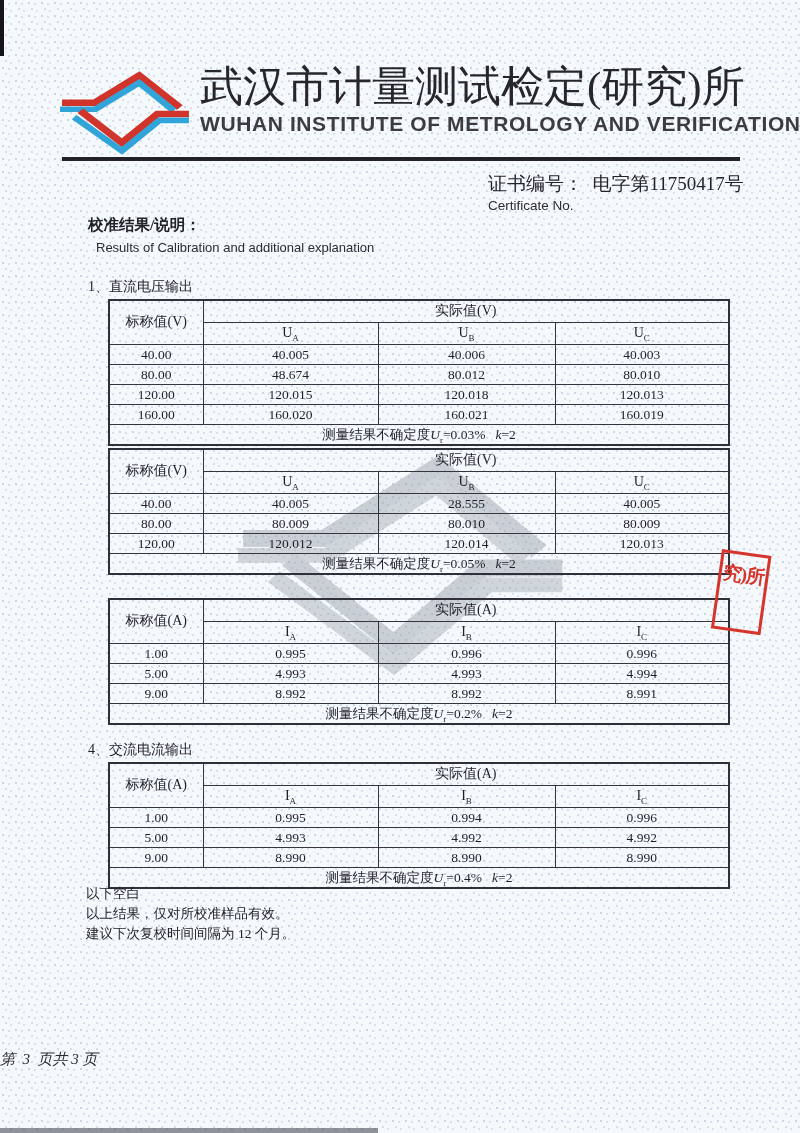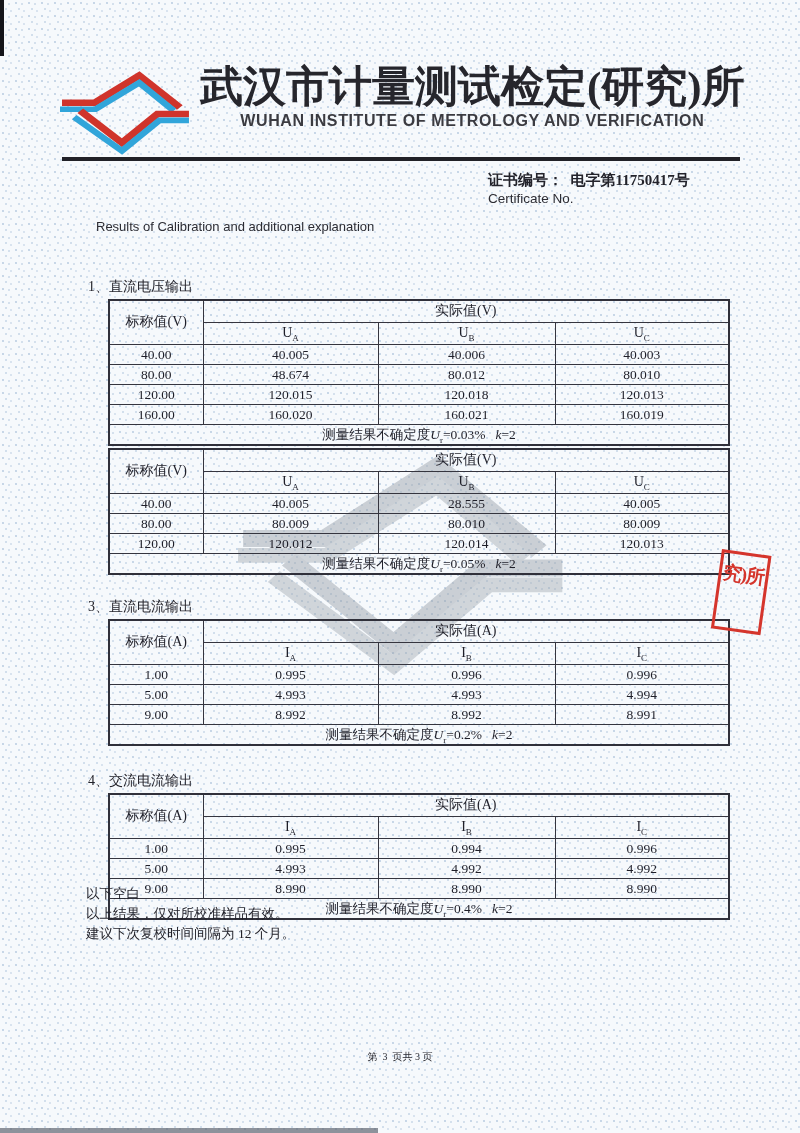--- a/index.html
+++ b/index.html
@@ -19,28 +19,28 @@
     color:#1f1f29;
   }
   
   .edge-top-left{position:absolute;left:0;top:0;width:4px;height:56px;background:#15151a;}
   .edge-bottom{position:absolute;left:0;top:1128px;width:378px;height:5px;background:rgba(55,62,74,.55);}
 
   
   .letterhead{position:absolute;left:60px;top:62px;display:flex;align-items:flex-start;}
   .logo{width:132px;height:88px;margin-top:8px;flex:none;}
   .titles{margin-left:8px;}
-  .org-cn{font-size:43px;font-weight:bold;letter-spacing:0px;color:#26262c;line-height:1.15;white-space:nowrap;}
-  .org-en{font-family:"Liberation Sans","DejaVu Sans",sans-serif;font-size:16px;font-weight:bold;
-          color:#3b3b41;letter-spacing:.6px;margin-top:1px;text-align:center;white-space:nowrap;}
+  .org-cn{font-size:43px;font-weight:normal;letter-spacing:0px;color:#26262c;line-height:1.15;white-space:nowrap;}
+  .org-en{font-family:"Liberation Sans","DejaVu Sans",sans-serif;font-size:21px;font-weight:bold;
+          color:#3b3b41;letter-spacing:.6px;margin-top:1px;text-align:left;white-space:nowrap;}
   .rule{position:absolute;left:62px;top:157px;width:678px;height:4px;background:#212127;}
 
   
   .certno{position:absolute;left:488px;top:171px;}
-  .certno-cn{font-size:15px;font-weight:bold;color:#23232b;white-space:pre;}
+  .certno-cn{font-size:19px;font-weight:normal;color:#23232b;white-space:pre;}
   .certno-en{font-family:"Liberation Sans","DejaVu Sans",sans-serif;font-size:13.5px;color:#2c2c33;margin-top:1px;}
 
   
   .results{position:absolute;left:88px;top:215px;}
   .results-cn{font-size:15.5px;font-weight:bold;color:#222229;}
   .results-en{font-family:"Liberation Sans","DejaVu Sans",sans-serif;font-size:13px;color:#2c2c33;margin-top:4px;margin-left:8px;}
 
   
   .watermark{position:absolute;left:238px;top:452px;width:332px;height:232px;opacity:.45;z-index:0;}
 
@@ -54,22 +54,22 @@
   .ctable .hrow td{height:21px;font-size:14px;}
   .ctable td.c-unc{font-size:13.5px;height:19px;border-radius:9px;}
   .ctable sub{font-size:9px;line-height:0;}
   .ctable i{font-style:italic;}
   .ksep{display:inline-block;width:10px;}
 
   
   .notes{position:absolute;left:86px;top:884px;font-size:13.5px;line-height:20px;color:#23232b;z-index:1;}
 
   
-  .pagefooter{position:absolute;left:0;top:1050px;width:100%;text-align:center;
-              font-size:10px;color:#2a2a31;white-space:pre;z-index:1;}
+  .pagefooter{position:absolute;left:0;top:1050px;width:100%;
+              font-size:15px;color:#2a2a31;white-space:pre;z-index:1;font-style:italic;}
 
   
   .stamp{position:absolute;left:722px;top:549px;width:50px;height:80px;
          border:3.5px solid #d5352c;transform:rotate(8deg);transform-origin:top left;
          color:#d5352c;font-weight:bold;font-size:19px;text-align:center;
          padding-top:7px;box-sizing:border-box;white-space:nowrap;letter-spacing:-1px;z-index:5;}
 </style>
 </head>
 <body>
 
@@ -98,20 +98,21 @@
     </div>
   </div>
   <div class="rule"></div>
 
   <div class="certno">
     <div class="certno-cn">证书编号：  电字第11750417号</div>
     <div class="certno-en">Certificate No.</div>
   </div>
 
   <div class="results">
+    <div class="results-cn">校准结果/说明：</div>
     <div class="results-en">Results of Calibration and additional explanation</div>
   </div>
 
   <div class="sec" style="left:88px;top:278px;">
     <div class="caption">1、直流电压输出</div>
     <table class="ctable" style="margin-left:20px;">
       <colgroup>
           <col style="width:94px">
           <col style="width:175px">
           <col style="width:177px">
@@ -199,21 +200,20 @@
       <tr>
         <td colspan="4" class="c-unc">
           <span>测量结果不确定度</span><i>U</i><sub>r</sub><span>=0.05%</span><span class="ksep"></span><i>k</i><span>=2</span>
         </td>
       </tr>
     </tbody>
       </table>
   </div>
 
   <div class="sec" style="left:88px;top:598px;">
-    <div class="caption">3、直流电流输出</div>
     <table class="ctable" style="margin-left:20px;">
       <colgroup>
           <col style="width:94px">
           <col style="width:175px">
           <col style="width:177px">
           <col style="width:174px">
         </colgroup>
       <tbody>
           <tr class="hrow">
         <td rowspan="2">标称值(A)</td>
@@ -244,21 +244,21 @@
       </tr>
       <tr>
         <td colspan="4" class="c-unc">
           <span>测量结果不确定度</span><i>U</i><sub>r</sub><span>=0.2%</span><span class="ksep"></span><i>k</i><span>=2</span>
         </td>
       </tr>
     </tbody>
       </table>
   </div>
 
-  <div class="sec" style="left:88px;top:772px;">
+  <div class="sec" style="left:88px;top:741px;">
     <div class="caption">4、交流电流输出</div>
     <table class="ctable" style="margin-left:20px;">
       <colgroup>
           <col style="width:94px">
           <col style="width:175px">
           <col style="width:177px">
           <col style="width:174px">
         </colgroup>
       <tbody>
           <tr class="hrow">

